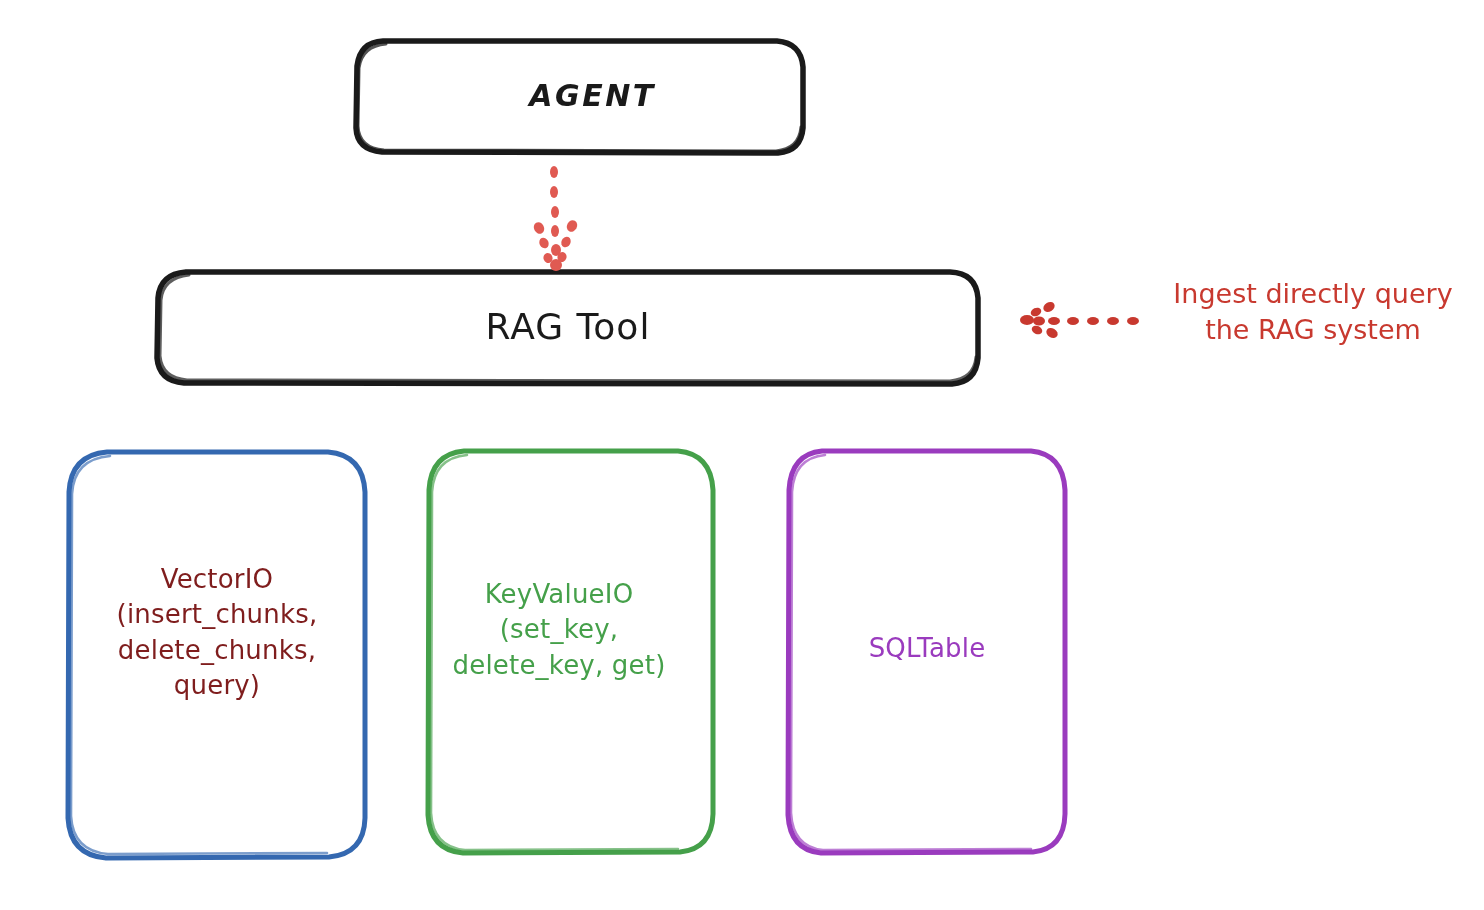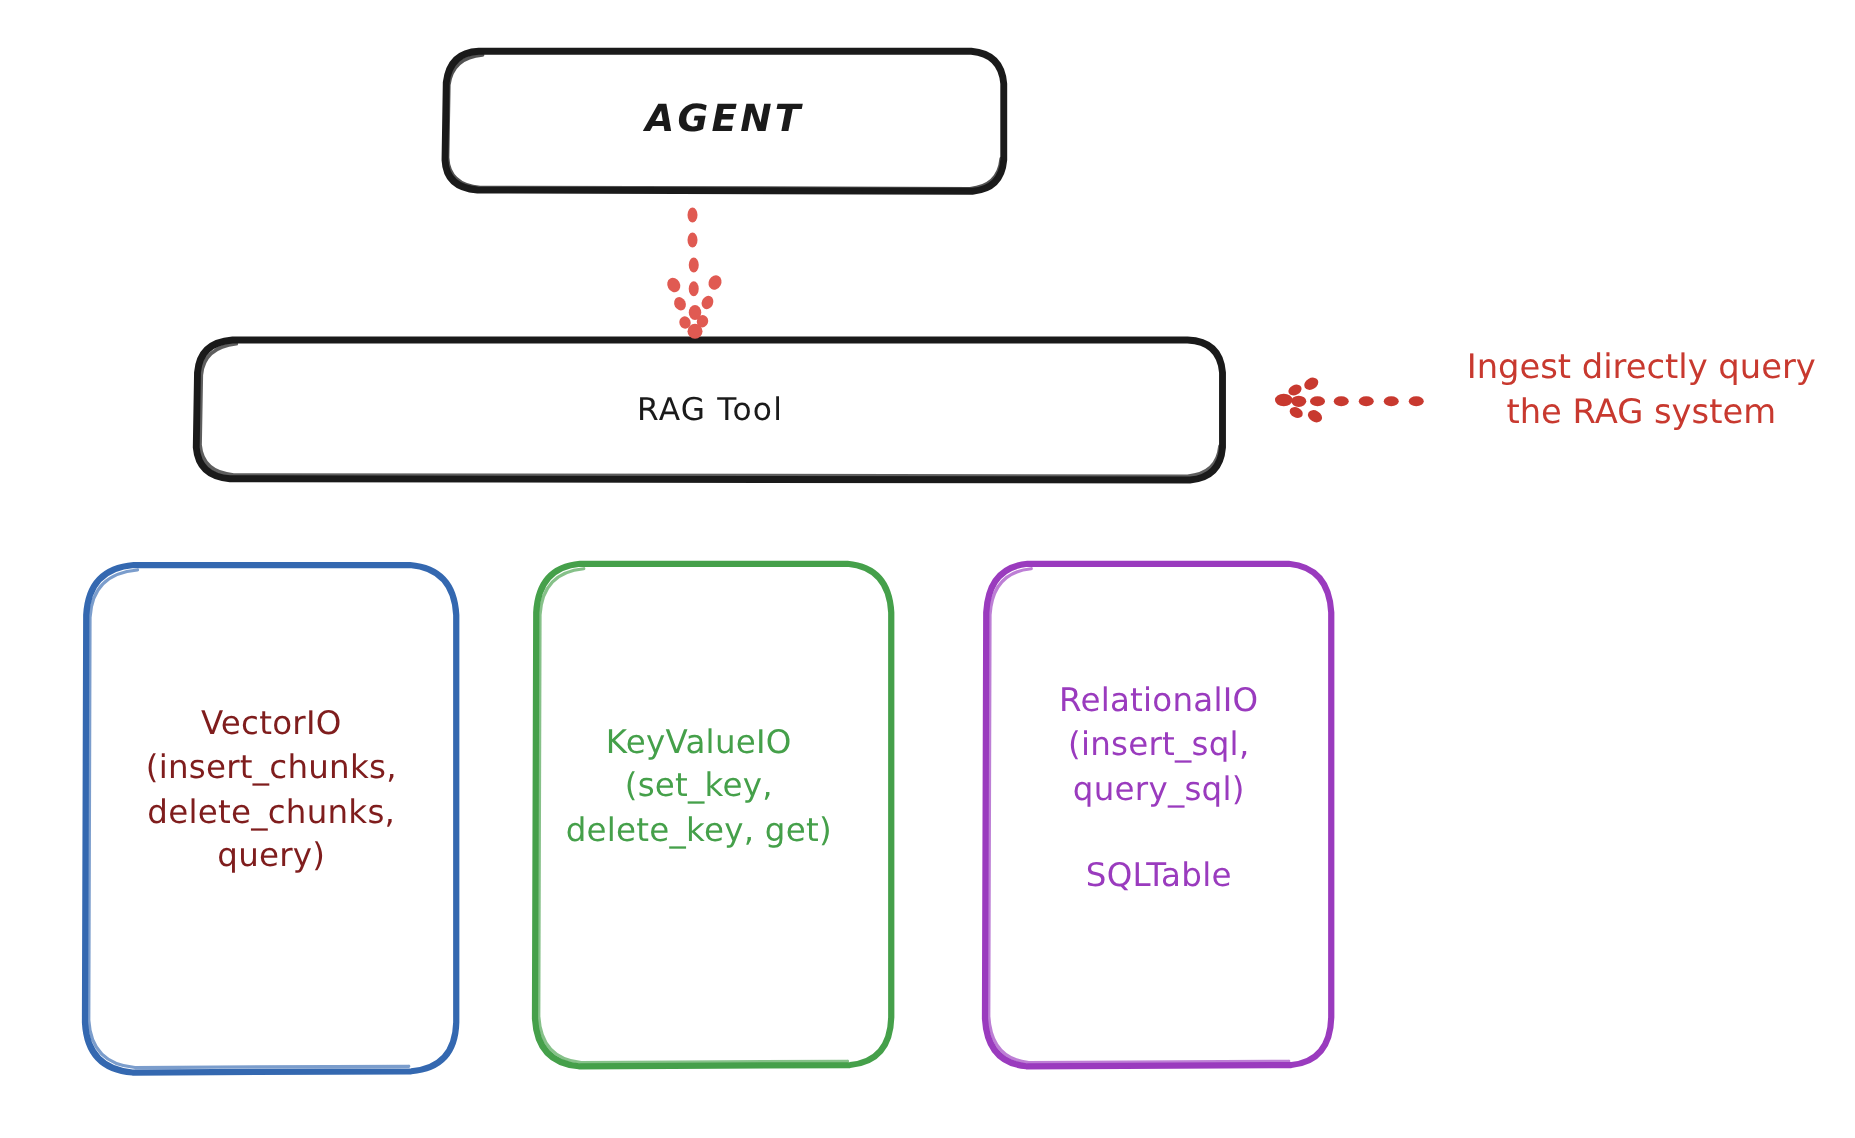--- a/index.html
+++ b/index.html
@@ -30,21 +30,21 @@
     text-align: center;
   }
   .node-label {
     white-space: pre-line;
     line-height: 1.28;
     letter-spacing: 0.4px;
   }
 
   
   #node-agent {
-    left: 355px;
+    left: 368px;
     top: 40px;
     width: 449px;
     height: 113px;
     align-items: center;
   }
   #node-agent .node-label {
     font-family: "DejaVu Sans", sans-serif;
     font-style: italic;
     font-weight: 700;
     font-size: 30px;
@@ -54,21 +54,21 @@
 
   
   #node-ragtool {
     left: 157px;
     top: 271px;
     width: 822px;
     height: 113px;
   }
   #node-ragtool .node-label {
     font-family: "DejaVu Sans", sans-serif;
-    font-size: 25px;
+    font-size: 36px;
     font-weight: 500;
     letter-spacing: 1px;
     color: #1a1a1a;
   }
 
   
   #node-vectorio {
     left: 68px;
     top: 450px;
     width: 298px;
@@ -210,21 +210,18 @@
 <div class="node store" id="node-keyvalueio">
   <div class="inner">
     <div class="node-label">KeyValueIO
 (set_key,
 delete_key, get)</div>
   </div>
 </div>
 
 <div class="node store" id="node-relationalio">
   <div class="inner">
-    <div class="node-label">RelationalIO
-(insert_sql,
-query_sql)</div>
     <div class="node-sub">SQLTable</div>
   </div>
 </div>
 
 <div id="annotation-ingest">Ingest directly query
 the RAG system</div>
 
 </body></html>

